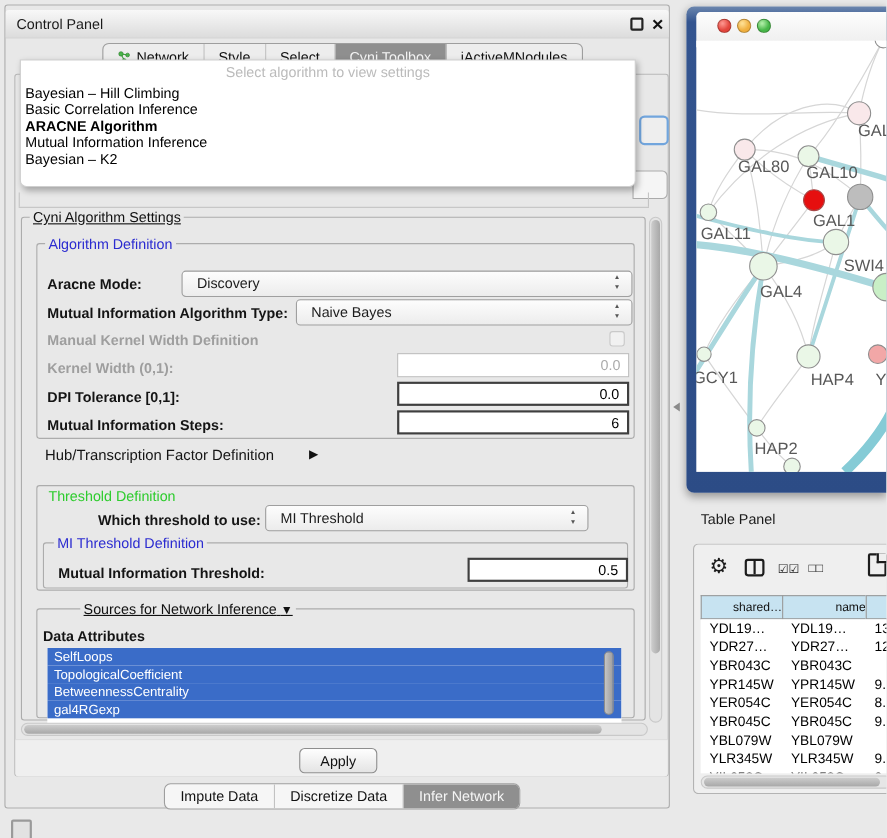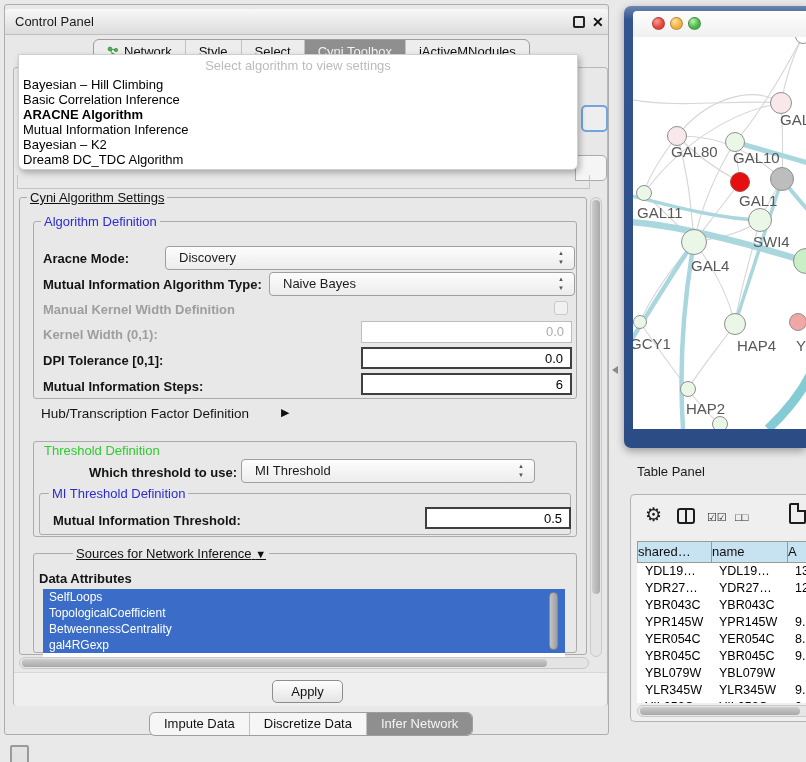--- a/index.html
+++ b/index.html
@@ -123,22 +123,22 @@
   .split { left:46px; top:13px; width:18px; height:16px; border:2px solid #1C1C1C; border-radius:3px; }
   .split::after { content:""; position:absolute; left:6px; top:0; width:2px; height:12px; background:#1C1C1C; }
   .pair { top:16px; font-size:11px; letter-spacing:0; }
   .checks { left:76px; }
   .boxes  { left:104px; }
   .doc { left:158px; top:8px; width:17px; height:21px; border:2px solid #1C1C1C; border-radius:2px; background:#EFEFEF; }
   .doc::after { content:""; position:absolute; right:-2px; top:-2px; width:7px; height:7px;
         background:#EFEFEF; border-left:2px solid #1C1C1C; border-bottom:2px solid #1C1C1C; }
 
   .thead { position:absolute; left:6px; top:46px; height:22px; display:flex; }
-  .th { background:#C7E3F1; border:1px solid #9A9A9A; border-right:none; font-size:13px;
-        text-align:left; line-height:20px; color:#111; overflow:hidden; white-space:nowrap; }
+  .th { background:#C7E3F1; border:1px solid #9A9A9A; border-right:none; font-size:11px;
+        text-align:right; line-height:20px; color:#111; overflow:hidden; white-space:nowrap; }
   .th:last-child { border-right:1px solid #9A9A9A; }
   .tbody { position:absolute; left:6px; top:68px; width:174px; height:140px; overflow:hidden; background:#FFF; }
   .tr { display:flex; height:17px; }
   .td { font-size:12.5px; line-height:17px; padding-left:8px; color:#000; white-space:nowrap; overflow:hidden; }
   .tp-htrack { position:absolute; left:6px; top:210px; width:174px; height:12px;
         background:#E6E6E6; border:1px solid #C9C9C9; border-radius:6px; }
   .tp-hthumb { position:absolute; left:2px; top:1px; width:160px; height:8px;
         background:linear-gradient(#CDCDCD,#A8A8A8); border-radius:5px; }
 
   .sash-arrow { position:absolute; left:612px; top:366px; width:0; height:0;
@@ -270,21 +270,20 @@
     </div>
   </div>
 
   <div class="popup">
     <div class="popup-hint">Select algorithm to view settings</div>
     <div class="popup-item" style="top:22px;">Bayesian – Hill Climbing</div>
     <div class="popup-item" style="top:37px;">Basic Correlation Inference</div>
     <div class="popup-item bold" style="top:52px;">ARACNE Algorithm</div>
     <div class="popup-item" style="top:67px;">Mutual Information Inference</div>
     <div class="popup-item" style="top:82px;">Bayesian – K2</div>
-    <div class="popup-item" style="top:97px;">Dream8 DC_TDC Algorithm</div>
   </div>
 
   <div class="nw">
     <div class="nw-titlebar">
       <span class="light red"></span>
       <span class="light yellow"></span>
       <span class="light green"></span>
     </div>
     <div class="nw-content">
       <svg width="173" height="392" viewBox="0 0 173 392">
@@ -338,21 +337,21 @@
       <div class="node" style="left:91px;  top:276px; width:22px; height:22px; background:#EAF7E7;"></div>
       <div class="node" style="left:156px; top:276px; width:18px; height:18px; background:#F2A7A7;"></div>
       <div class="node" style="left:47px;  top:344px; width:16px; height:16px; background:#EAF7E7;"></div>
       <div class="node" style="left:79px;  top:379px; width:16px; height:16px; background:#EAF7E7;"></div>
 
       <div class="nlabel" style="left:147px; top:74px;">GAL</div>
       <div class="nlabel" style="left:38px;  top:106px;">GAL80</div>
       <div class="nlabel" style="left:100px; top:112px;">GAL10</div>
       <div class="nlabel" style="left:106px; top:155px;">GAL1</div>
       <div class="nlabel" style="left:4px;   top:167px;">GAL11</div>
-      <div class="nlabel" style="left:120px; top:196px;">SWI4</div>
+      <div class="nlabel" style="left:134px; top:196px;">SWI4</div>
       <div class="nlabel" style="left:58px;  top:220px;">GAL4</div>
       <div class="nlabel" style="left:-3px;  top:298px;">GCY1</div>
       <div class="nlabel" style="left:104px; top:300px;">HAP4</div>
       <div class="nlabel" style="left:163px; top:300px;">Y</div>
       <div class="nlabel" style="left:53px;  top:363px;">HAP2</div>
     </div>
   </div>
 
   <div class="sash-arrow"></div>
 

